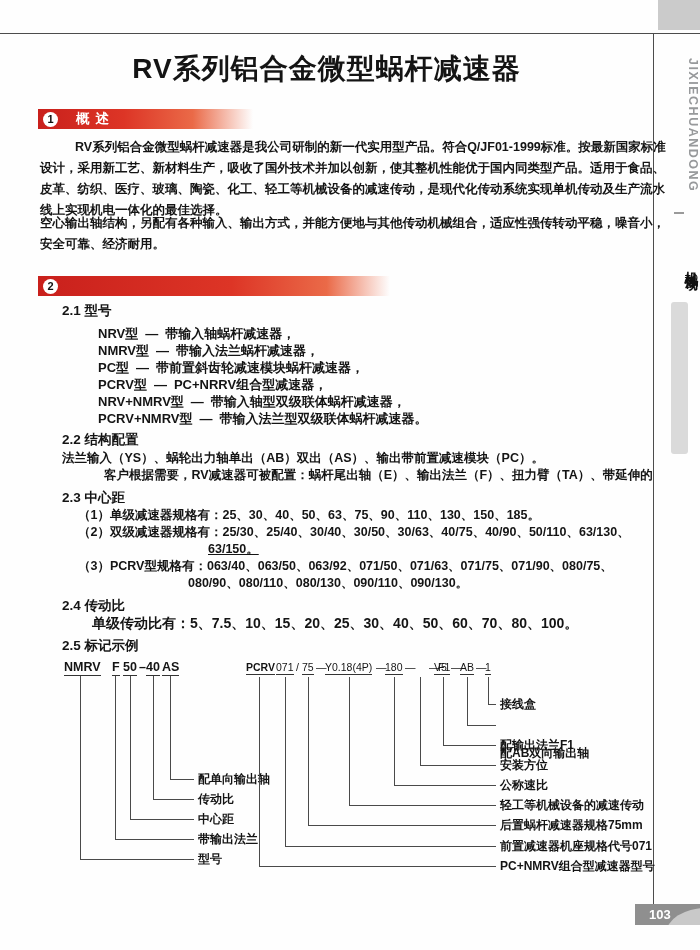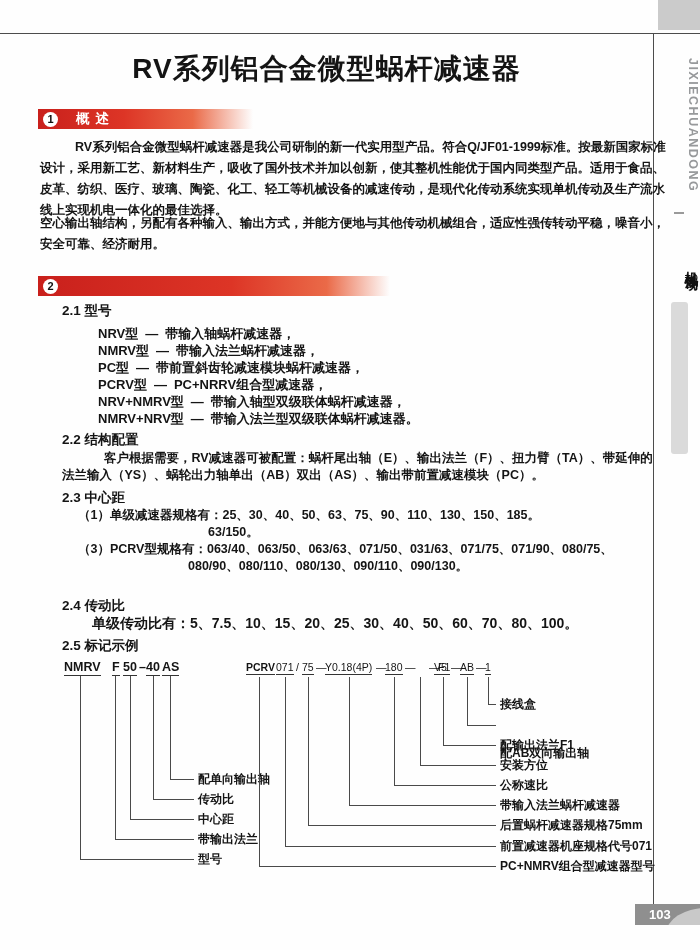--- a/index.html
+++ b/index.html
@@ -86,34 +86,35 @@
   <span class="num">2</span>
 </div>
 
 <div class="abs h2x" id="h21">2.1 型号</div>
 <div class="abs" id="models">
     <div class="model-row"><span class="code">NRV型</span><span class="sep">—</span><span>带输入轴蜗杆减速器，</span></div>
     <div class="model-row"><span class="code">NMRV型</span><span class="sep">—</span><span>带输入法兰蜗杆减速器，</span></div>
     <div class="model-row"><span class="code">PC型</span><span class="sep">—</span><span>带前置斜齿轮减速模块蜗杆减速器，</span></div>
     <div class="model-row"><span class="code">PCRV型</span><span class="sep">—</span><span>PC+NRRV组合型减速器，</span></div>
     <div class="model-row"><span class="code">NRV+NMRV型</span><span class="sep">—</span><span>带输入轴型双级联体蜗杆减速器，</span></div>
-    <div class="model-row"><span class="code">NMRV+NRV型</span><span class="sep">—</span><span>带输入法兰型双级联体蜗杆减速器。</span></div>
+    <div class="model-row"><span class="code">PCRV+NMRV型</span><span class="sep">—</span><span>带输入法兰型双级联体蜗杆减速器。</span></div>
   </div>
 
 <div class="abs h2x" id="h22">2.2 结构配置</div>
 <div class="abs block" id="s22lines">
+    <div class="tline" style="padding-left: 0px;">法兰输入（YS）、蜗轮出力轴单出（AB）双出（AS）、输出带前置减速模块（PC）。</div>
     <div class="tline" style="padding-left: 42px;">客户根据需要，RV减速器可被配置：蜗杆尾出轴（E）、输出法兰（F）、扭力臂（TA）、带延伸的</div>
-    <div class="tline" style="padding-left: 0px;">法兰输入（YS）、蜗轮出力轴单出（AB）双出（AS）、输出带前置减速模块（PC）。</div>
   </div>
 
 <div class="abs h2x" id="h23">2.3 中心距</div>
 <div class="abs block" id="s23lines">
     <div class="tline" style="padding-left: 0px;">（1）单级减速器规格有：25、30、40、50、63、75、90、110、130、150、185。</div>
-    <div class="tline" style="padding-left: 130px;">63/150。</div>
-    <div class="tline" style="padding-left: 0px;">（3）PCRV型规格有：063/40、063/50、063/63、071/50、031/63、071/75、071/90、080/75、</div>
+    <div class="tline" style="padding-left: 0px;">（2）双级减速器规格有：25/30、25/40、30/40、30/50、30/63、40/75、40/90、50/110、63/130、</div>
+    <div class="tline" style="padding-left: 130px; text-decoration: underline;">63/150。</div>
+    <div class="tline" style="padding-left: 0px;">（3）PCRV型规格有：063/40、063/50、063/92、071/50、071/63、071/75、071/90、080/75、</div>
     <div class="tline" style="padding-left: 110px;">080/90、080/110、080/130、090/110、090/130。</div>
   </div>
 
 <div class="abs h2x" id="h24">2.4 传动比</div>
 <div class="abs" id="s24line">单级传动比有：5、7.5、10、15、20、25、30、40、50、60、70、80、100。</div>
 
 <div class="abs h2x" id="h25">2.5 标记示例</div>
 <div class="abs" id="diagram" style="left:0;top:0;width:700px;height:950px;pointer-events:none;">
     <span class="code-part b u" style="left: 64px; top: 660px;">NMRV</span>
     <span class="code-part b u" style="left: 112px; top: 660px;">F</span>
@@ -151,21 +152,21 @@
     <span class="dlabel" style="left: 500px; top: 696px;">接线盒</span>
     <div class="connector" style="left: 467px; top: 677px; width: 28px; height: 48px;"></div>
     <span class="dlabel" style="left: 500px; top: 717px; margin-top: 28px;">配AB双向输出轴</span>
     <div class="connector" style="left: 443px; top: 677px; width: 52px; height: 68px;"></div>
     <span class="dlabel" style="left: 500px; top: 737px; text-align: center;">配输出法兰F1</span>
     <div class="connector" style="left: 420px; top: 677px; width: 75px; height: 88px;"></div>
     <span class="dlabel" style="left: 500px; top: 757px;">安装方位</span>
     <div class="connector" style="left: 394px; top: 677px; width: 101px; height: 108px;"></div>
     <span class="dlabel" style="left: 500px; top: 777px;">公称速比</span>
     <div class="connector" style="left: 349px; top: 677px; width: 146px; height: 128px;"></div>
-    <span class="dlabel" style="left: 500px; top: 797px;">带输入法兰蜗杆减速器</span>
+    <span class="dlabel" style="left: 500px; top: 797px;">轻工等机械设备的减速传动</span>
     <div class="connector" style="left: 308px; top: 677px; width: 187px; height: 148px;"></div>
     <span class="dlabel" style="left: 500px; top: 817px;">后置蜗杆减速器规格75mm</span>
     <div class="connector" style="left: 285px; top: 677px; width: 210px; height: 169px;"></div>
     <span class="dlabel" style="left: 500px; top: 838px;">前置减速器机座规格代号071</span>
     <div class="connector" style="left: 259px; top: 677px; width: 236px; height: 189px;"></div>
     <span class="dlabel" style="left: 500px; top: 858px;">PC+NMRV组合型减速器型号</span>
   </div>
 
 <div class="abs corner-box"></div>
 <div class="abs brand">JIXIECHUANDONG</div>

